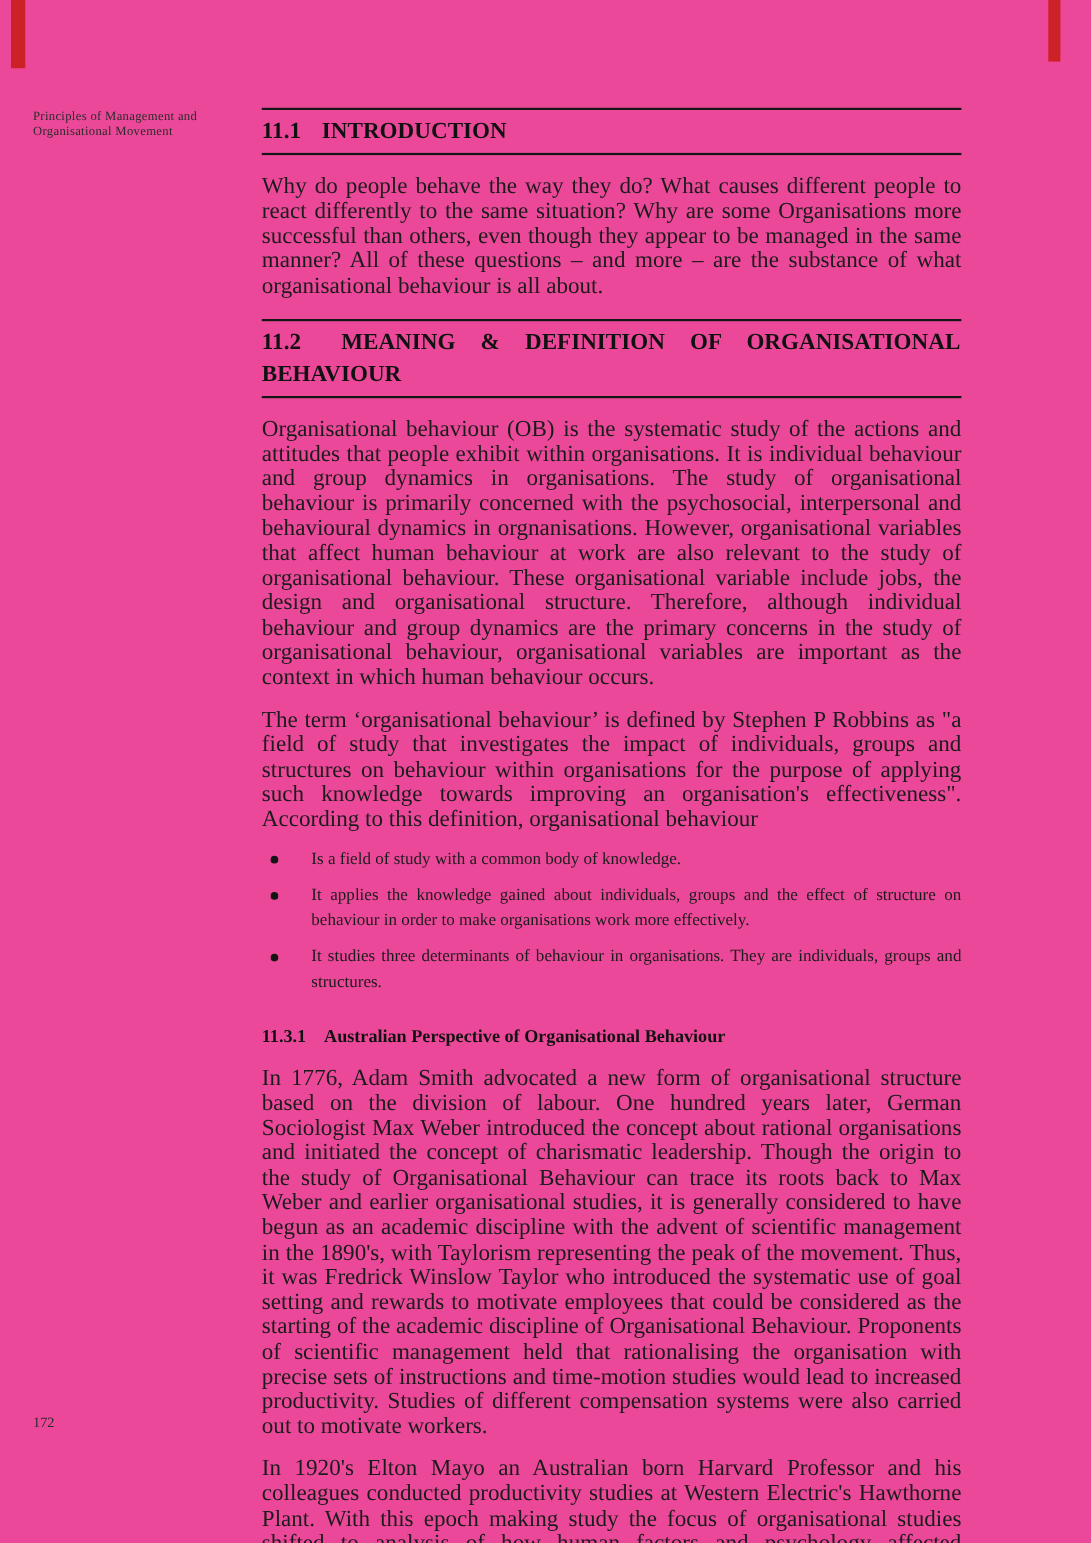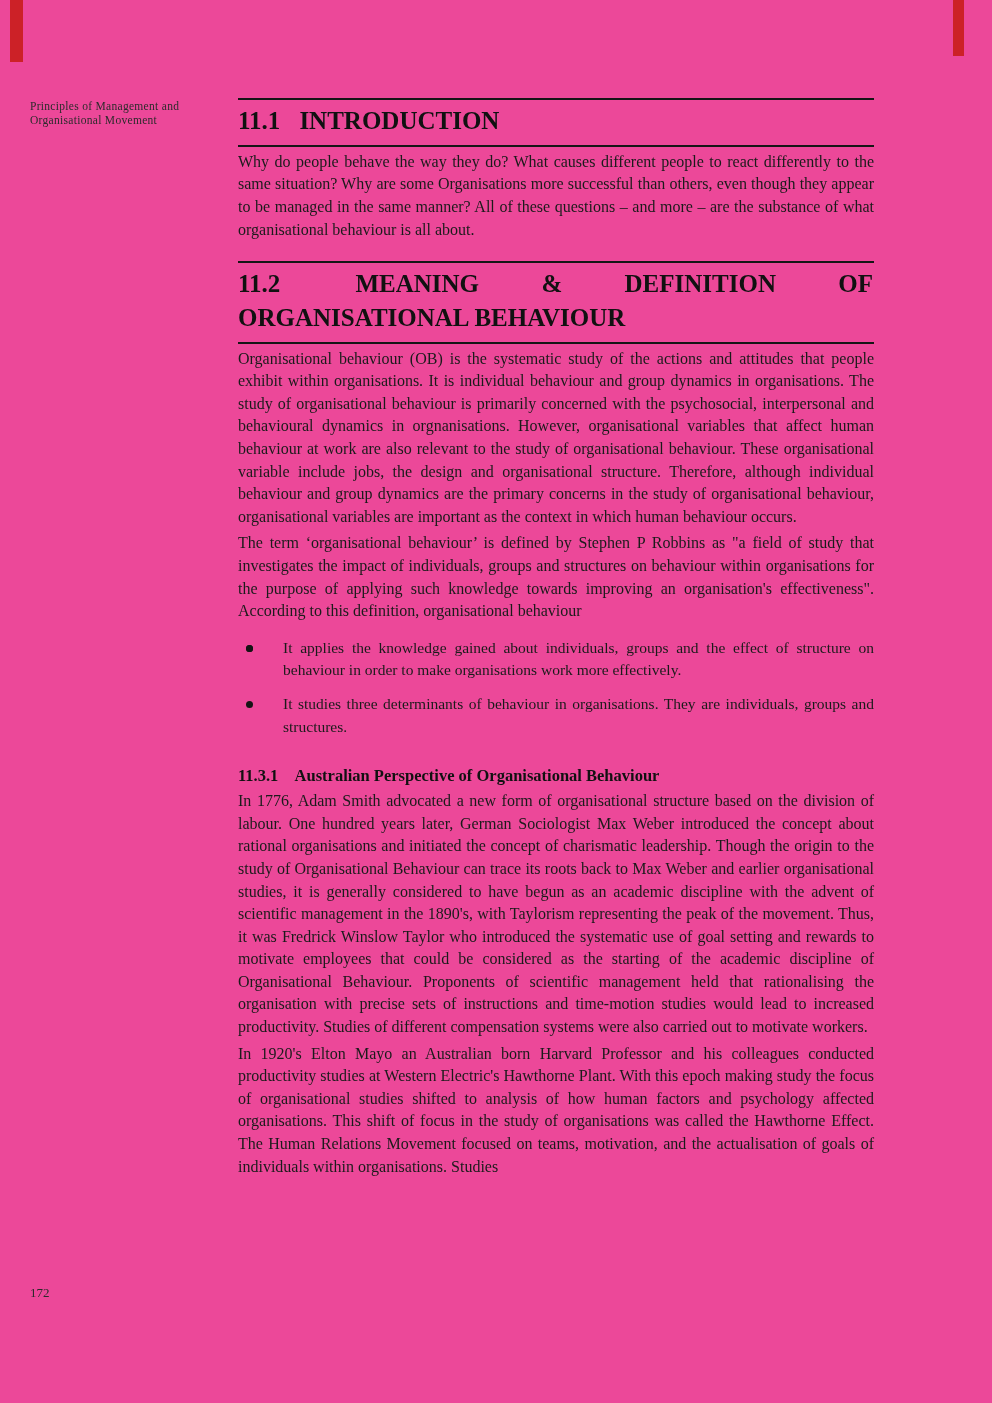--- a/index.html
+++ b/index.html
@@ -32,26 +32,26 @@
   }
 
   .heading-block {
     border-top:2px solid #151515;
     border-bottom:2px solid #151515;
     padding:4px 1px 7px 0;
     text-align:justify;
     line-height:1.35;
   }
   .hb-gap { margin-top:20px; }
-  .h-num, .h-text { font-weight:bold; font-size:25px; color:#111; }
+  .h-num, .h-text { font-weight:bold; font-size:21px; color:#111; }
   .h-num { margin-right:15px; }
 
   .para {
-    margin-top:4px;
-    font-size:16px; line-height:22.6px;
+    margin-top:16px;
+    font-size:21px; line-height:22.6px;
     text-align:justify;
     color:#1b1b1b;
   }
 
   .bullets { list-style:none; margin-top:14px; }
   .bullets li {
     position:relative;
     padding-left:45px;
     margin-top:11px;
     font-size:15.5px; line-height:22.6px;
@@ -99,20 +99,21 @@
       <span class="h-num">11.2</span>
       <span class="h-text">MEANING &amp; DEFINITION OF ORGANISATIONAL BEHAVIOUR</span>
     </div>
 
     <p class="para">Organisational behaviour (OB) is the systematic study of the actions and attitudes that people exhibit within organisations. It is individual behaviour and group dynamics in organisations. The study of organisational behaviour is primarily concerned with the psychosocial, interpersonal and behavioural dynamics in orgnanisations. However, organisational variables that affect human behaviour at work are also relevant to the study of organisational behaviour. These organisational variable include jobs, the design and organisational structure. Therefore, although individual behaviour and group dynamics are the primary concerns in the study of organisational behaviour, organisational variables are important as the context in which human behaviour occurs.</p>
     <p class="para">The term ‘organisational behaviour’ is defined by Stephen P Robbins as "a field of study that investigates the impact of individuals, groups and structures on behaviour within organisations for the purpose of applying such knowledge towards improving an organisation's effectiveness". According to this definition, organisational behaviour</p>
 
     <ul class="bullets">
       <li>
         <span class="bullet"></span>
+        <span>Is a field of study with a common body of knowledge.</span>
       </li>
       <li>
         <span class="bullet"></span>
         <span>It applies the knowledge gained about individuals, groups and the effect of structure on behaviour in order to make organisations work more effectively.</span>
       </li>
       <li>
         <span class="bullet"></span>
         <span>It studies three determinants of behaviour in organisations. They are individuals, groups and structures.</span>
       </li>
     </ul>

